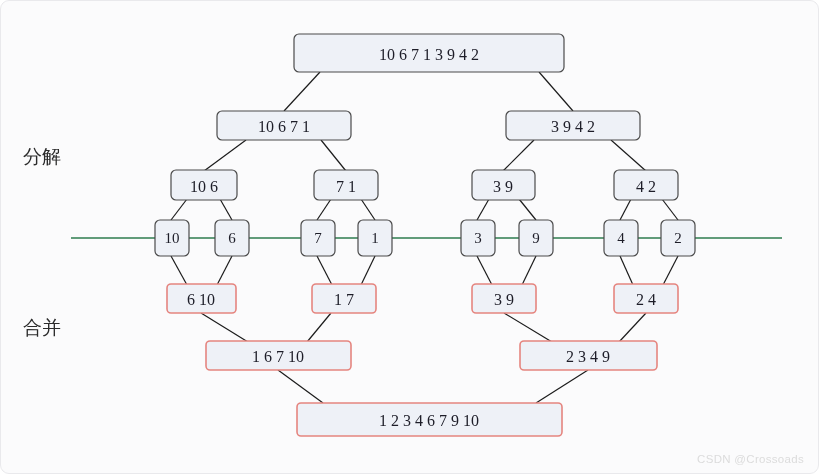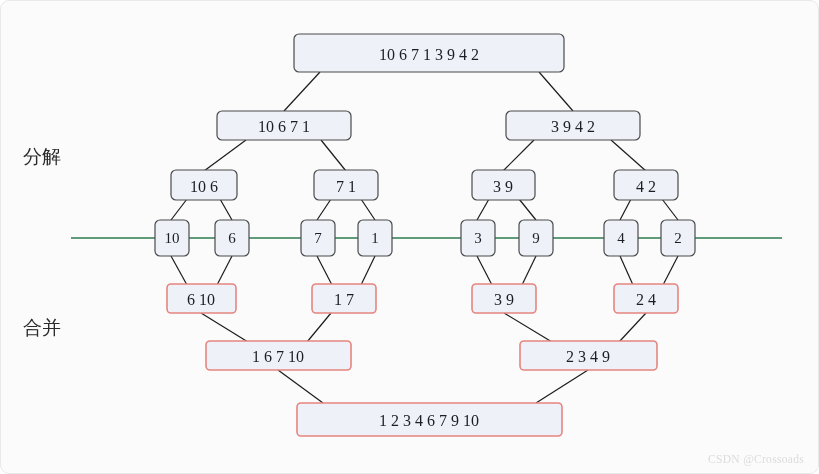--- a/index.html
+++ b/index.html
@@ -59,21 +59,21 @@
     font-family: "DejaVu Sans", sans-serif;
     font-size: 19px;
     dominant-baseline: central;
   }
   .watermark {
     position: absolute;
     right: 14px;
     bottom: 8px;
     color: #dcdcdc;
     font-size: 11.5px;
-    font-family: Liberation Serif, serif;
+    font-family: Liberation Sans, sans-serif;
     letter-spacing: 0.3px;
     user-select: none;
   }
 </style>
 </head>
 <body>
 
 <div id="canvas">
 
   <svg id="diagram-svg" viewBox="0 0 819 474">

